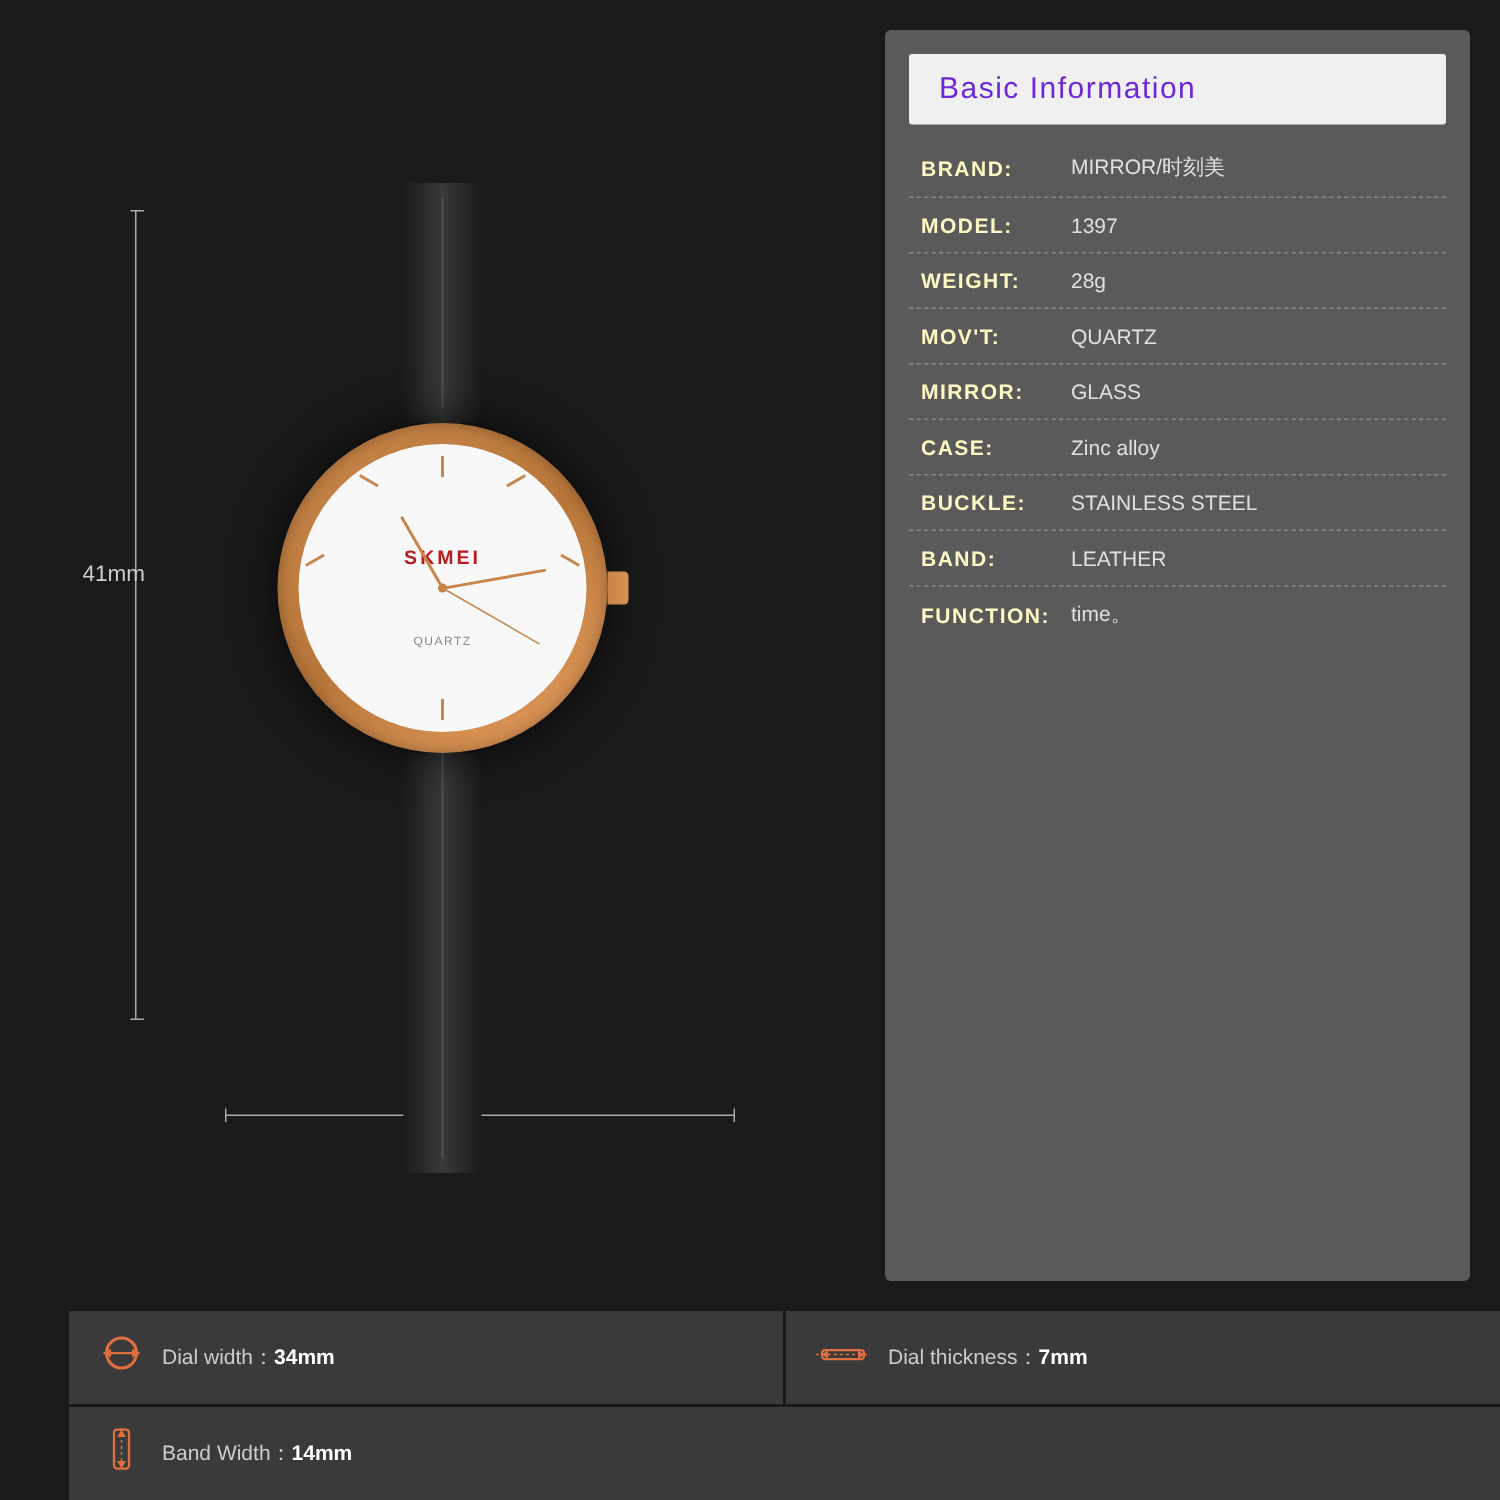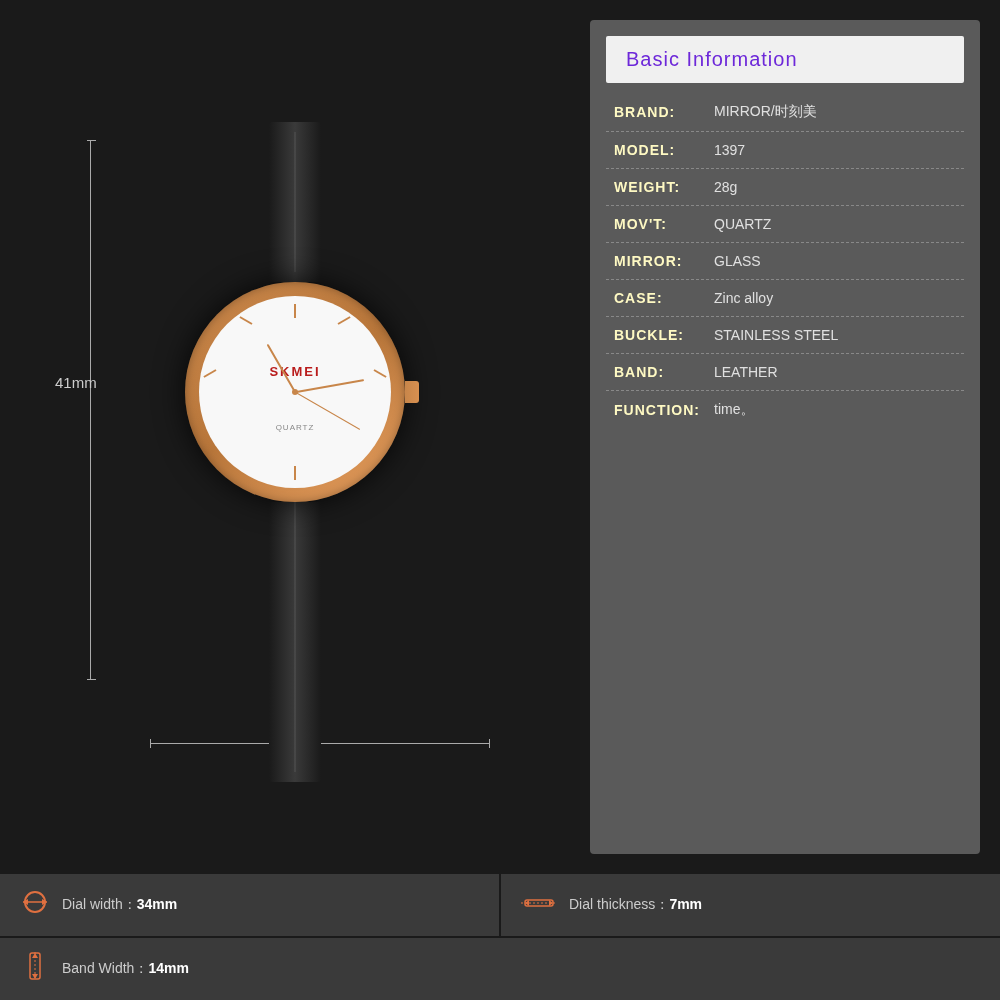--- a/index.html
+++ b/index.html
@@ -301,20 +301,21 @@
       color: #e0e0e0;
       font-size: 14px;
     }
 
     
     .bottom-section {
       display: flex;
       flex-direction: column;
       gap: 2px;
       padding: 0 0 0 0;
+      margin-left: 46px;
     }
 
     .metrics-row {
       display: flex;
       gap: 2px;
     }
 
     .metric-cell {
       flex: 1;
       background: #3a3a3a;

